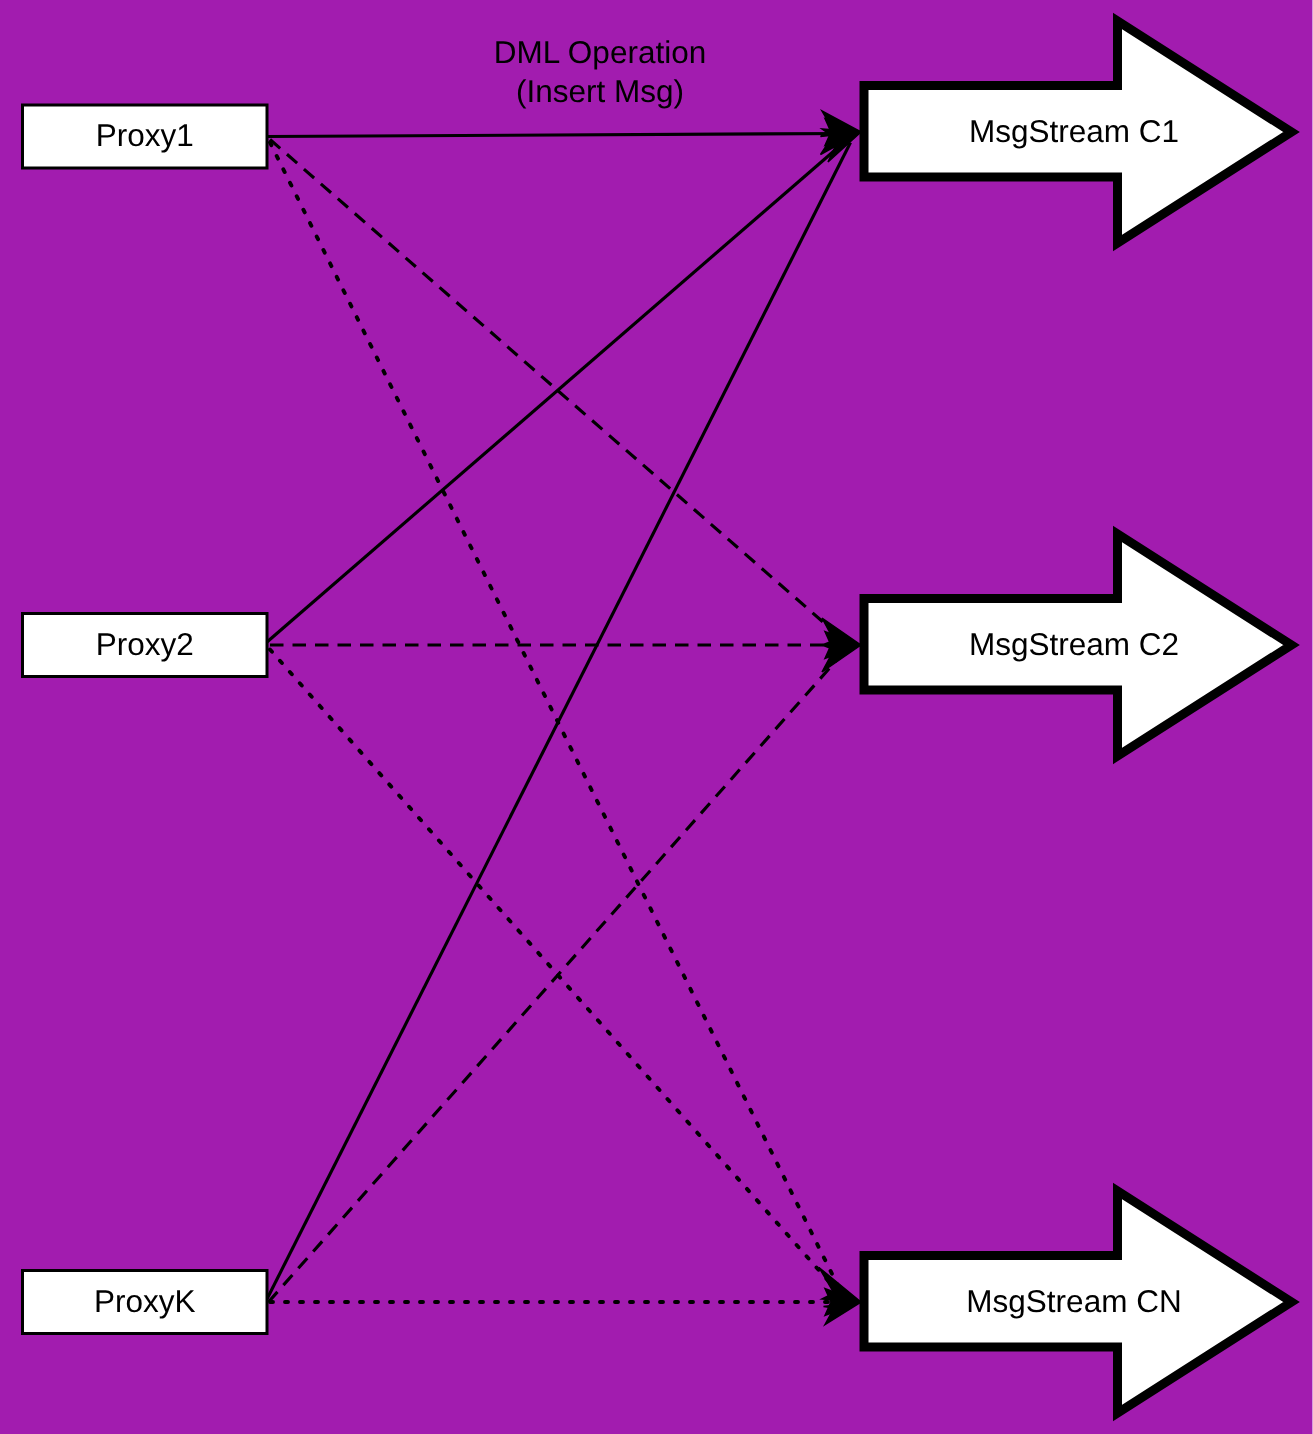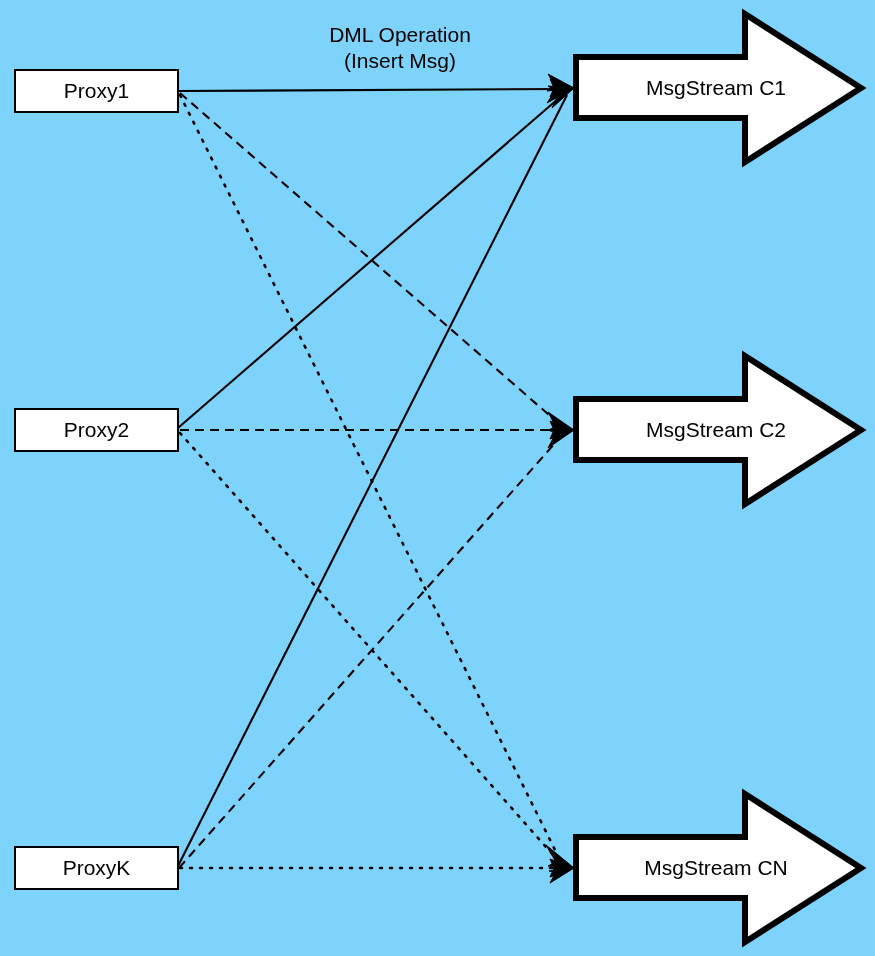--- a/index.html
+++ b/index.html
@@ -11,21 +11,21 @@
   body {
     width: 875px;
     height: 956px;
     font-family: "Liberation Sans", sans-serif;
     overflow: hidden;
   }
   #diagram-root {
     position: relative;
     width: 875px;
     height: 956px;
-    background: #7dd3fc;
+    background: #a21caf;
   }
   svg#diagram-svg {
     display: block;
     width: 875px;
     height: 956px;
   }
   .proxy-box-rect {
     fill: #ffffff;
     stroke: #000000;
     stroke-width: 2;

